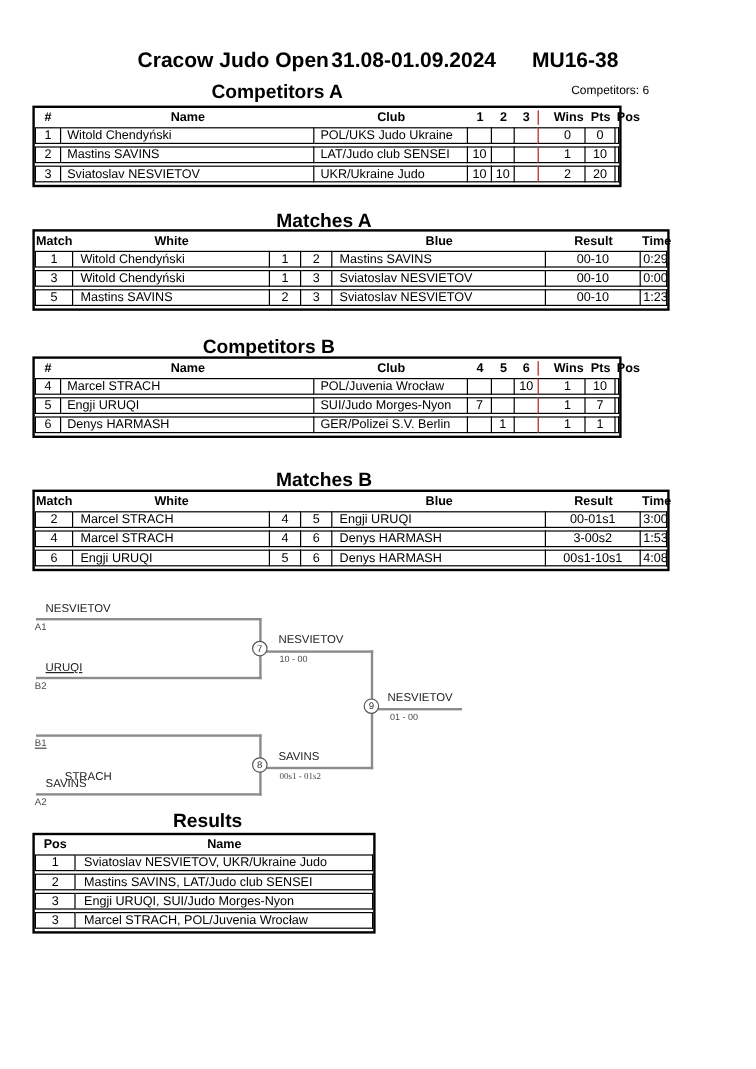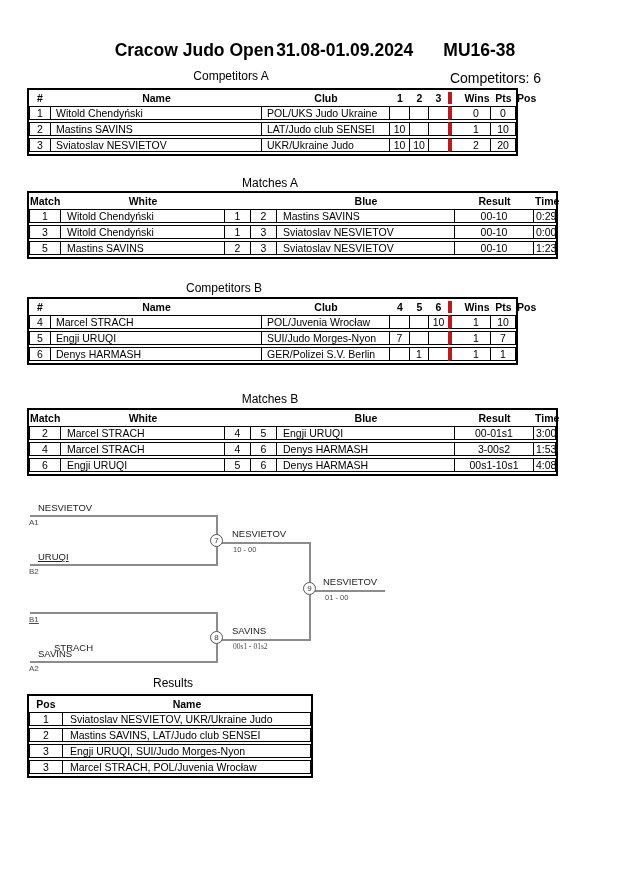--- a/index.html
+++ b/index.html
@@ -2,36 +2,36 @@
 <html><head>
 <meta charset="utf-8">
 <style>
   html,body{margin:0;padding:0;background:#fff;}
   #page{position:relative;width:570px;height:891px;background:#ffffff;overflow:hidden;
         font-family:"Liberation Sans","DejaVu Sans",sans-serif;color:#000;}
   
   #title{position:absolute;top:40px;left:0;width:630px;display:flex;justify-content:center;
          align-items:baseline;font-weight:bold;font-size:17.5px;}
   #title .t2{margin-left:2px;text-align:right;} #title .t3{margin-left:30px;}
-  .sec-head{position:absolute;transform:translateX(-50%);font-weight:normal;font-size:12px;white-space:nowrap;}
-  .comp-count{position:absolute;top:70px;right:29px;font-size:14px;}
+  .sec-head{position:absolute;transform:translateX(-50%);font-weight:bold;font-size:16px;white-space:nowrap;}
+  .comp-count{position:absolute;top:70px;right:29px;font-size:10px;}
   
   .tbl-wrap{position:absolute;border:2px solid #000;background:#fff;box-sizing:border-box;}
   .tbl-wrap table{border-collapse:separate;border-spacing:0 2px;table-layout:fixed;width:100%;
                   font-size:10.5px;margin:0;}
   .tbl-wrap th{font-weight:bold;height:12px;padding:0 1px;text-align:center;white-space:nowrap;overflow:visible;}
   .tbl-wrap td{border:1px solid #000;height:14px;padding:0 2px;text-align:center;white-space:nowrap;
                overflow:hidden;box-sizing:border-box;}
   .tbl-wrap td + td{border-left:none;}
   
   .t-comp th:nth-child(1){width:20px}.t-comp th:nth-child(2){width:209px}
   .t-comp th:nth-child(3){width:126px}.t-comp th:nth-child(4){width:18px}
   .t-comp th:nth-child(5){width:17px}.t-comp th:nth-child(6){width:17px}
   .t-comp th:nth-child(7){width:26px}.t-comp th:nth-child(8){width:23px}
-  .t-comp th:nth-child(7),.t-comp td:nth-child(7){border-left:4px solid #b91c1c;padding-left:12px;}
+  .t-comp th:nth-child(7),.t-comp td:nth-child(7){border-left:1px solid #b91c1c;padding-left:12px;}
   .t-comp td:nth-child(6){border-right:none;}
   .t-comp td:nth-child(2),.t-comp td:nth-child(3){text-align:left;padding:0 5px;}
   
   .t-match th:nth-child(1){width:30px}.t-match th:nth-child(2){width:162px}
   .t-match th:nth-child(3){width:24px}.t-match th:nth-child(4){width:24px}
   .t-match th:nth-child(5){width:176px}.t-match th:nth-child(6){width:77px}
   .t-match td:nth-child(2),.t-match td:nth-child(5){text-align:left;padding:0 6px;}
   
   .t-results th:nth-child(1){width:32px}
   .t-results td:nth-child(2){text-align:left;padding:0 7px;}

